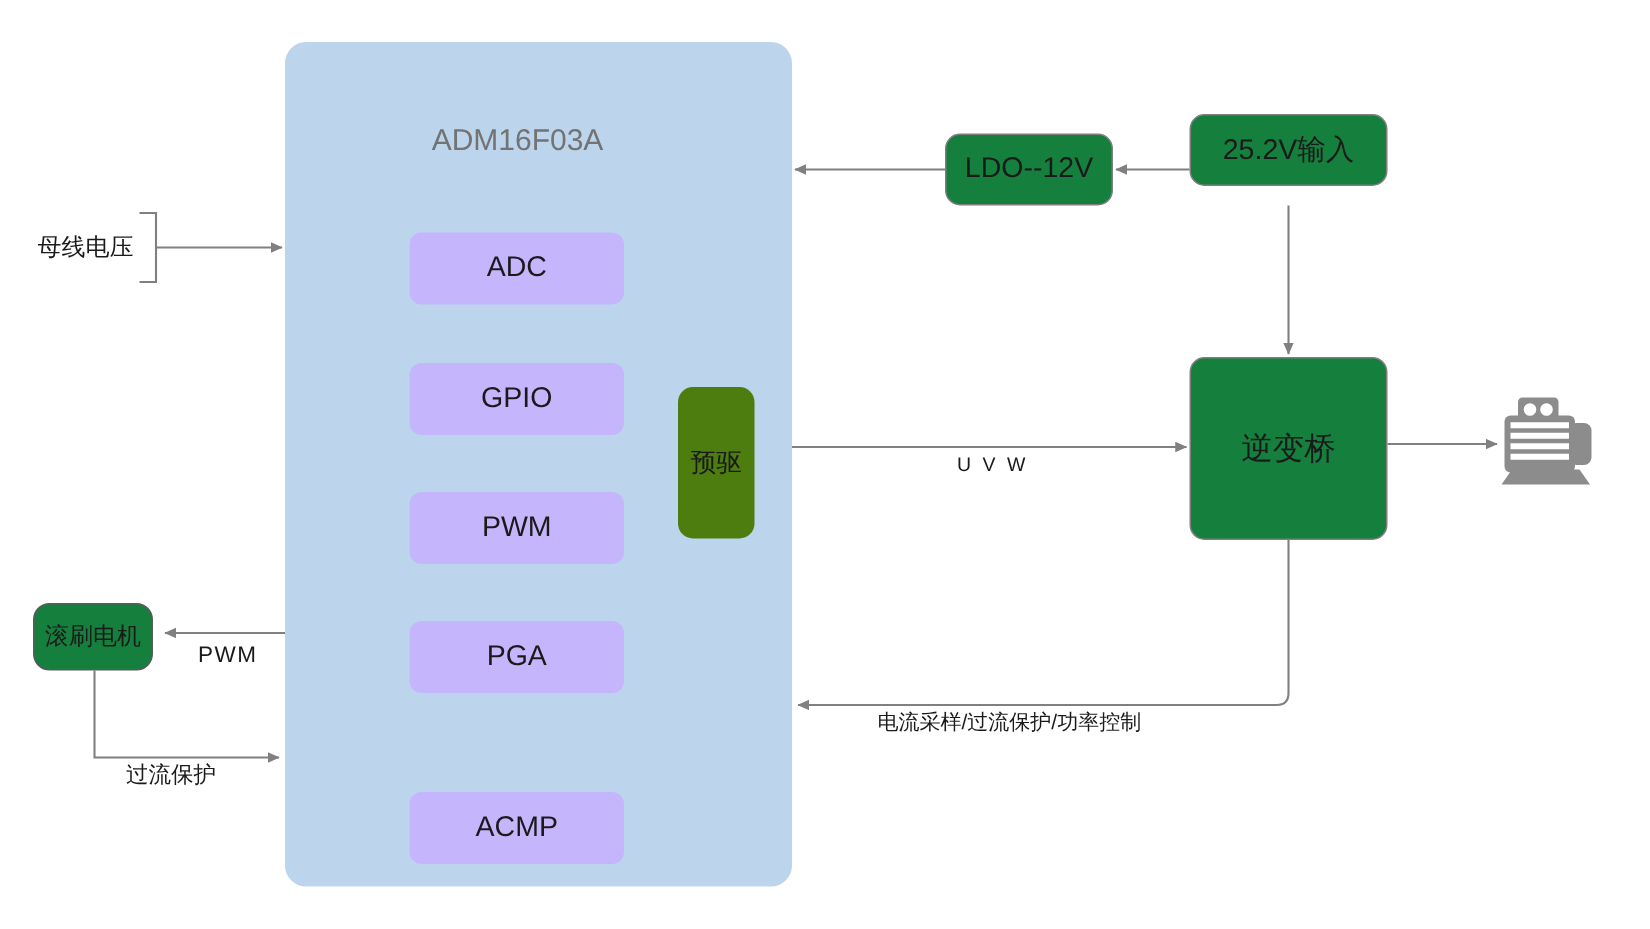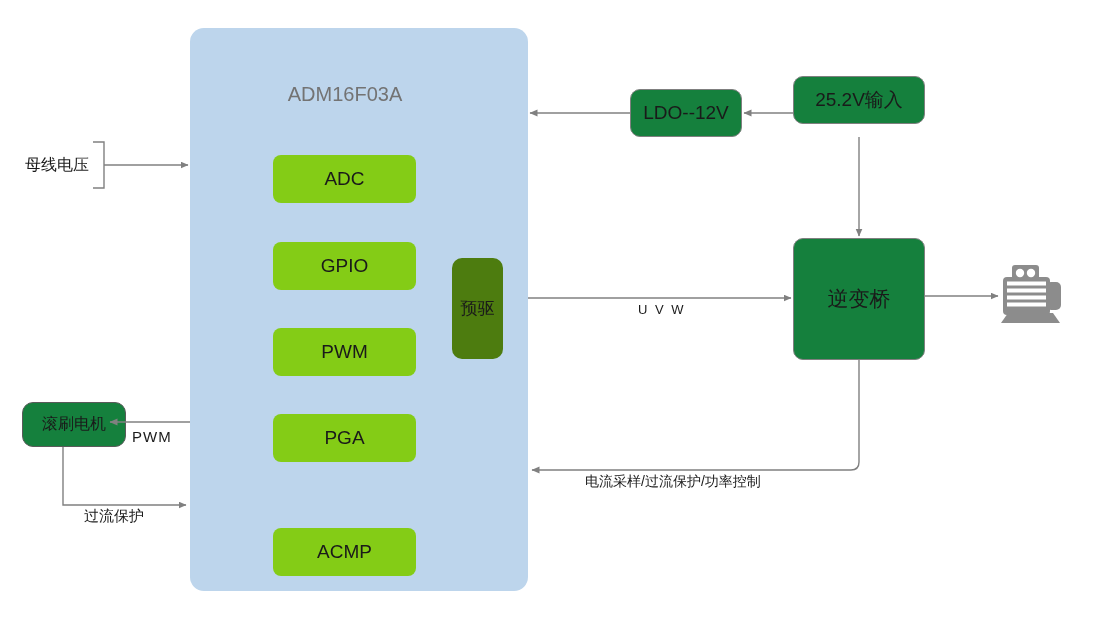--- a/index.html
+++ b/index.html
@@ -11,39 +11,39 @@
   
   .chip{
     left:190px;top:28px;width:338px;height:563px;
     background:#bdd5ec;border-radius:14px;
   }
   .chip-title{
     left:273px;top:82px;width:144px;height:24px;
     font-size:20px;text-align:center;line-height:24px;color:#737373;
   }
   .inner-block{
-    left:273px;width:143px;height:48px;background:#84cc16;border-radius:8px;
+    left:273px;width:143px;height:48px;background:#c4b5fd;border-radius:8px;
     display:flex;align-items:center;justify-content:center;
     font-size:19px;color:#1a1a1a;
   }
   .predriver{
     left:452px;top:258px;width:51px;height:101px;background:#4d7c0f;border-radius:10px;
     display:flex;align-items:center;justify-content:center;
     font-size:17px;color:#1a1a1a;
   }
   
   .obox{
     background:#15803d;border:1.4px solid #7f7f7f;border-radius:10px;
     display:flex;align-items:center;justify-content:center;
     font-size:19px;color:#1a1a1a;box-sizing:border-box;
   }
   .box-ldo{left:630px;top:89px;width:112px;height:48px;}
   .box-power{left:793px;top:76px;width:132px;height:48px;}
   .box-inverter{left:793px;top:238px;width:132px;height:122px;font-size:21px;}
-  .box-brush{left:22px;top:402px;width:104px;height:45px;border-color:#5a5a5a;font-size:16px;border-radius:11px;}
+  .box-brush{left:22px;top:402px;width:80px;height:45px;border-color:#5a5a5a;font-size:16px;border-radius:11px;}
   
   .lbl{font-size:15px;color:#1a1a1a;white-space:nowrap;}
   .lbl-bus{left:25px;top:155px;font-size:16px;}
   .lbl-pwm{left:132px;top:428px;font-size:15px;letter-spacing:1px;}
   .lbl-oc{left:84px;top:507px;}
   .lbl-uvw{left:638px;top:302px;font-size:13px;letter-spacing:2px;}
   .lbl-fb{left:585px;top:473px;font-size:14px;}
   svg.wires{left:0;top:0;width:1100px;height:619px;pointer-events:none;}
 </style>
 </head>

